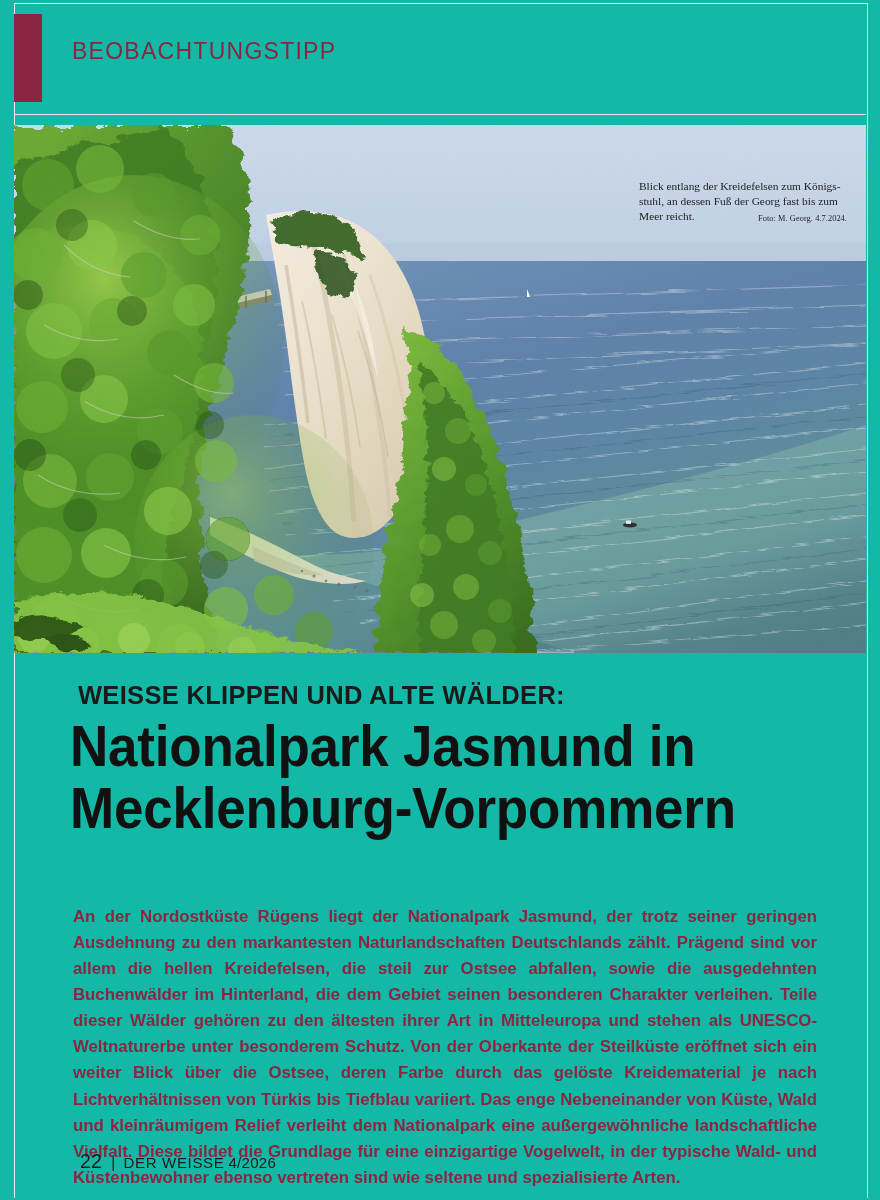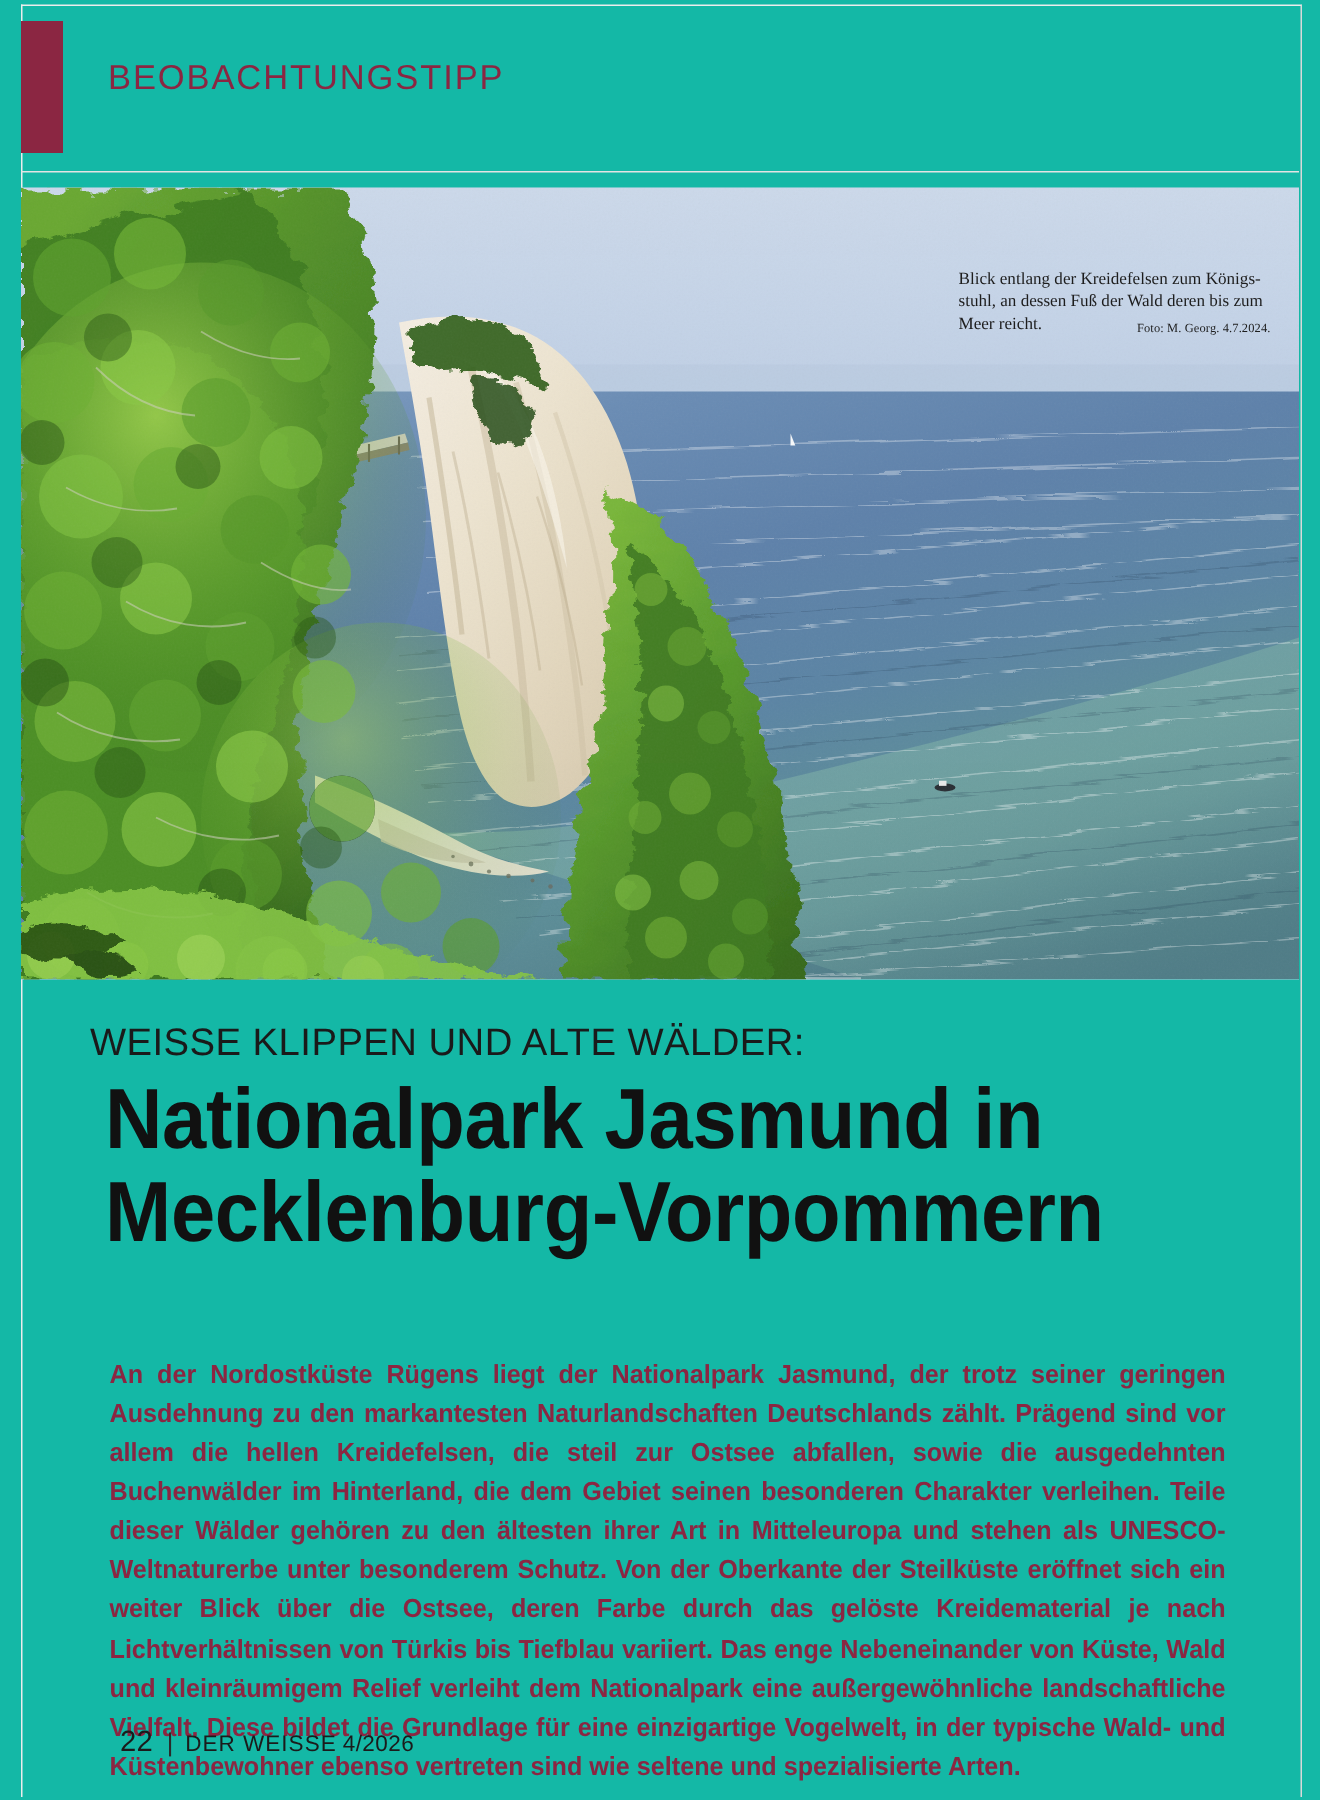--- a/index.html
+++ b/index.html
@@ -95,26 +95,26 @@
   }
   .cap-line3 {
     display: flex;
     align-items: flex-end;
     justify-content: space-between;
   }
 
   
   .kicker {
     position: absolute;
-    left: 60px;
+    left: 78px;
     top: 681px;
     font-size: 25.5px;
     letter-spacing: 0.012em;
     color: #1a1a1a;
-    font-weight: 400;
+    font-weight: 700;
     font-stretch: semi-condensed;
     white-space: nowrap;
   }
   .headline {
     position: absolute;
     left: 70px;
     top: 716px;
     width: 790px;
     font-size: 57px;
     line-height: 1.085;
@@ -461,21 +461,21 @@
           <path d="M0,496 C24,486 50,490 70,504 C52,514 26,516 0,512 Z" fill="#22490f"></path>
           <path d="M28,512 C48,506 68,510 80,522 C62,528 40,528 28,512 Z" fill="#1c3f0c"></path>
         </g>
 
         <rect x="0" y="0" width="852" height="528" filter="url(#grain)" fill="#808080" opacity="0.35"></rect>
       </g>
     </svg>
 
     <div class="photo-caption" style="position:absolute;left:625px;top:20px;">
       <div>Blick entlang der Kreidefelsen zum Königs-</div>
-      <div>stuhl, an dessen Fuß der Wald deren bis zum</div>
+      <div>stuhl, an dessen Fuß der Georg fast bis zum</div>
       <div class="cap-line3">
         <span>Meer reicht.</span>
         <span class="credit">Foto: M. Georg. 4.7.2024.</span>
       </div>
     </div>
   </div>
 
   <div class="kicker">WEISSE KLIPPEN UND ALTE WÄLDER:</div>
 
   <div class="headline">

